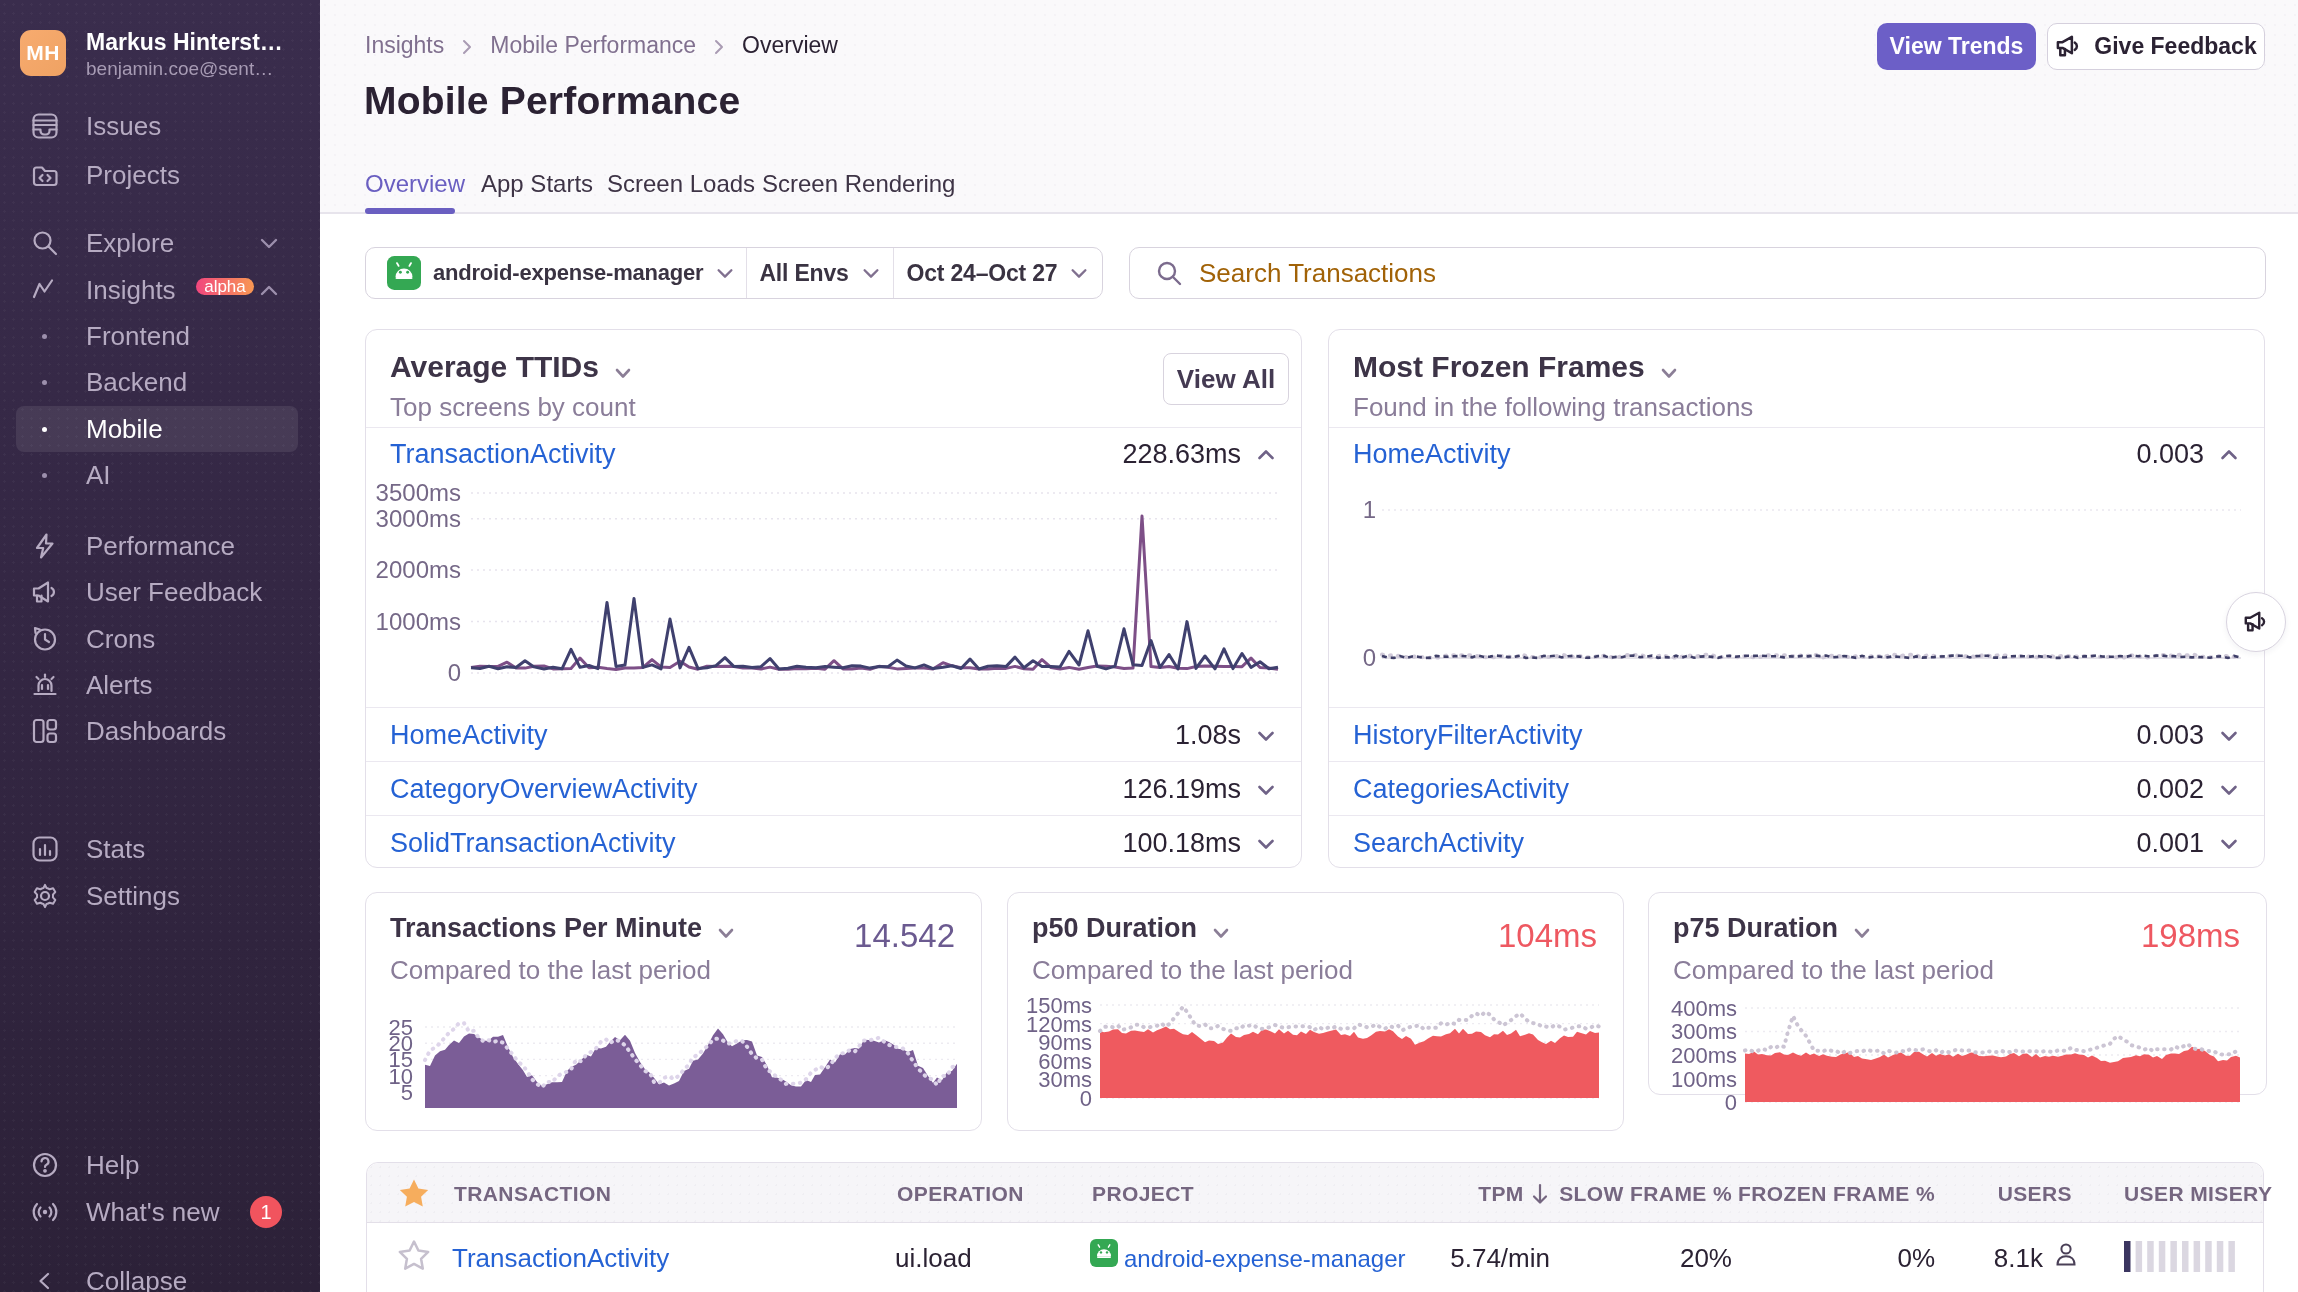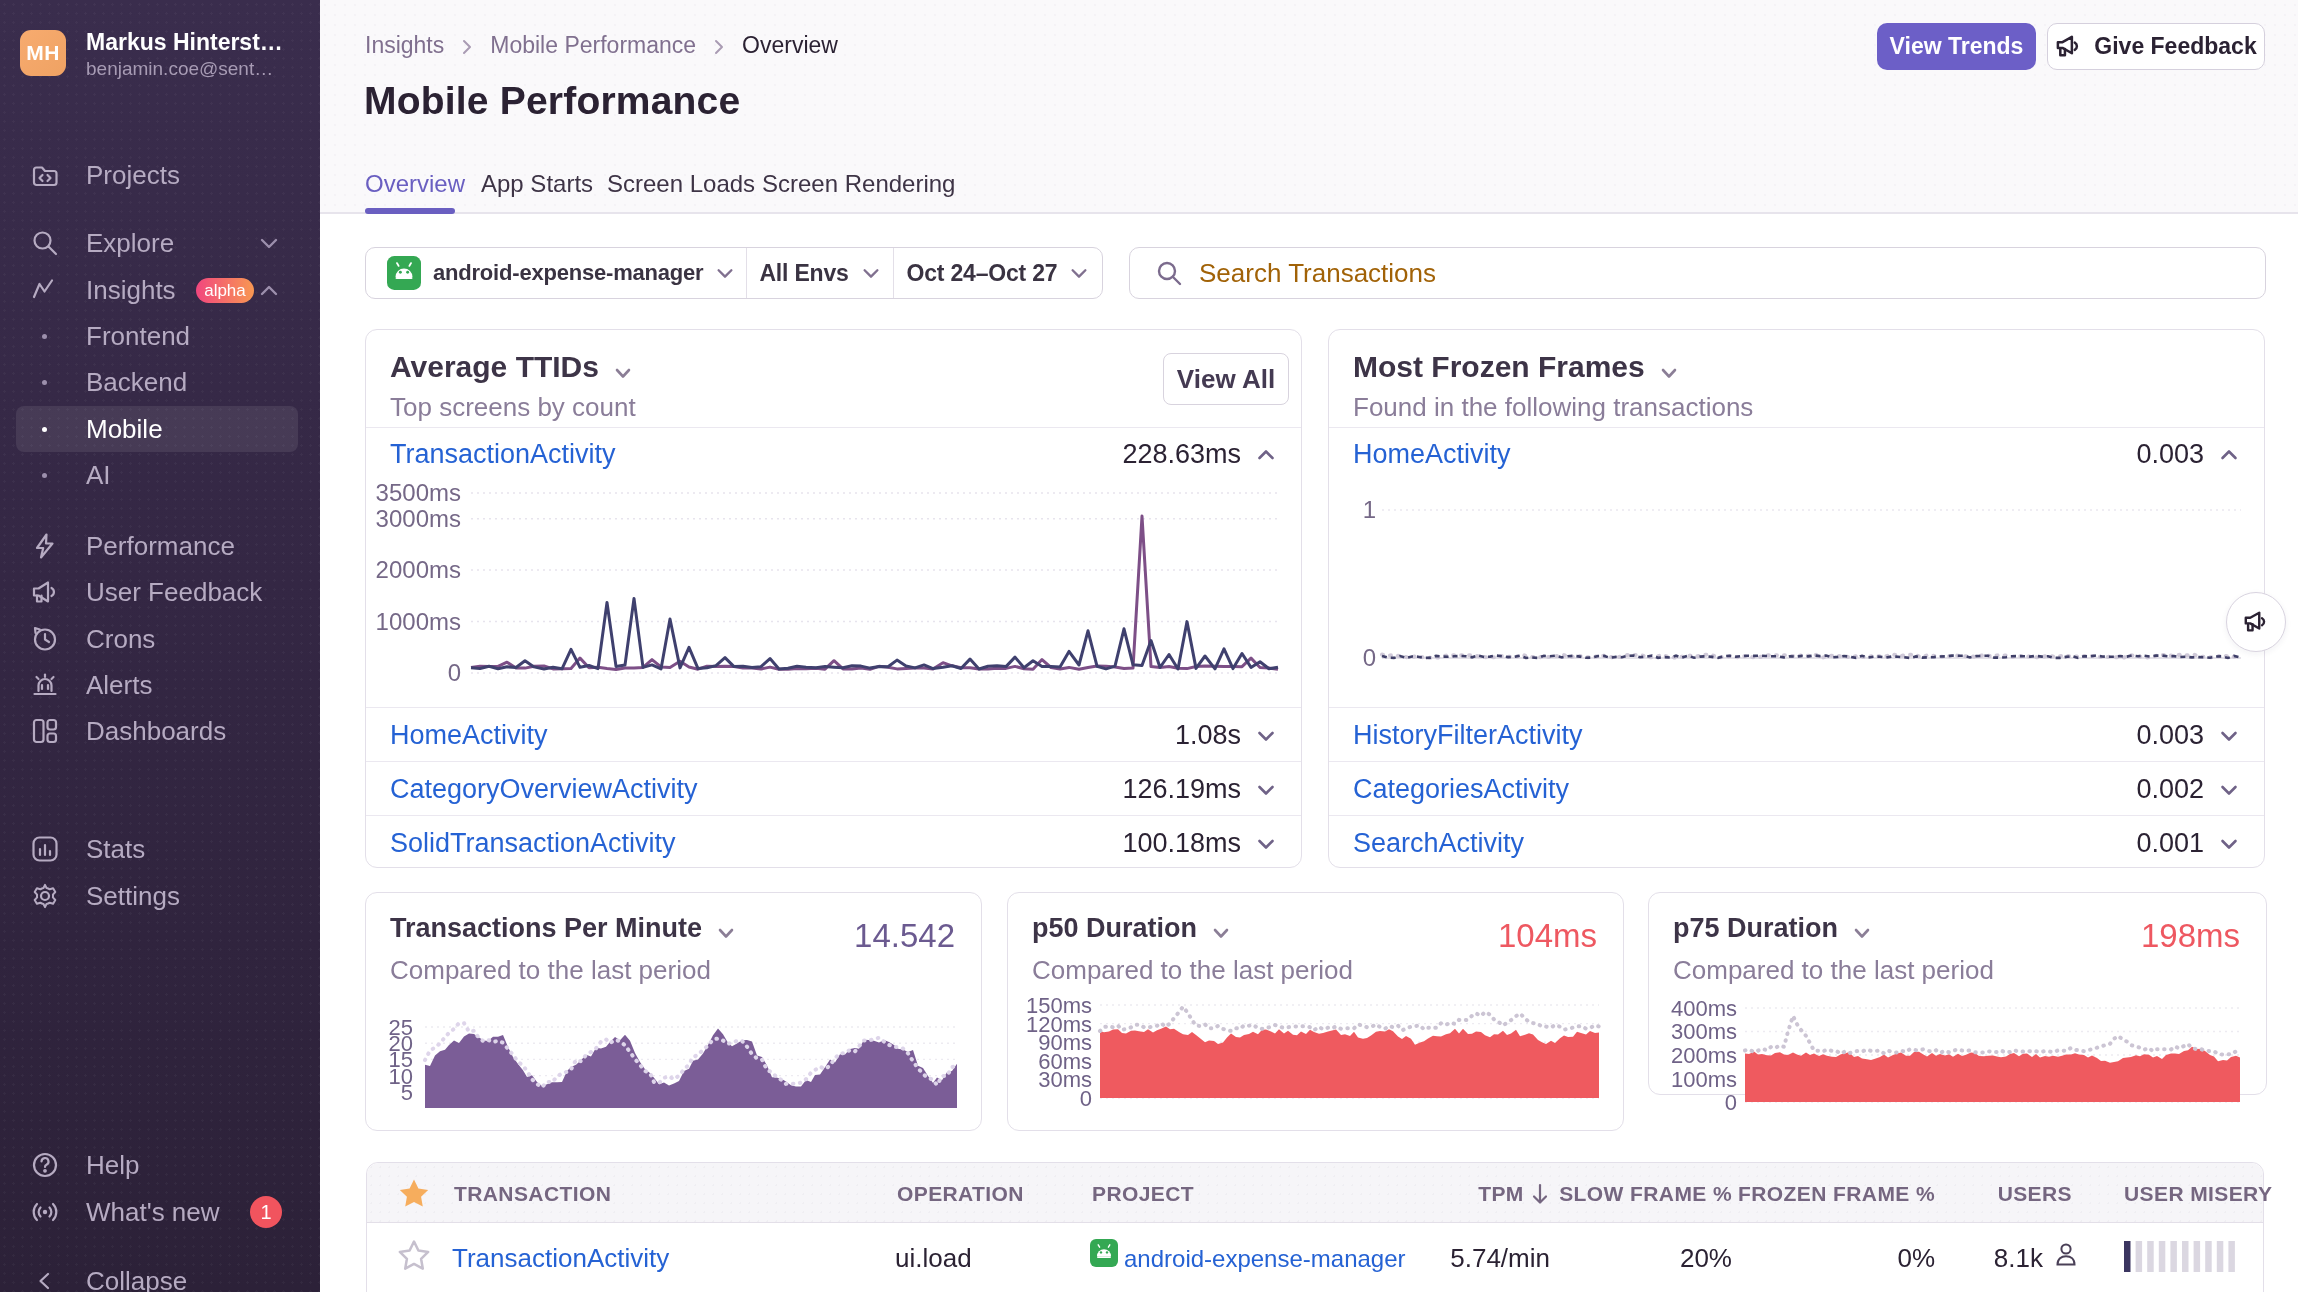--- a/index.html
+++ b/index.html
@@ -10,21 +10,21 @@
 background:linear-gradient(135deg,#f7ab6f,#efa263);color:#fff;font-size:21px;font-weight:bold;
 display:flex;align-items:center;justify-content:center;letter-spacing:.5px}
 #uname{position:absolute;left:86px;top:29px;width:220px;color:#fff;font-size:23px;font-weight:bold;white-space:nowrap}
 #umail{position:absolute;left:86px;top:58px;width:220px;color:#a79bb4;font-size:19px;white-space:nowrap}
 .nrow{position:absolute;left:0;width:320px;height:46px;display:flex;align-items:center;color:#b6abc2;font-size:26px}
 .nrow .ic{position:absolute;left:31px;width:28px;height:28px}
 .nrow .lb{position:absolute;left:86px;white-space:nowrap}
 .nrow .dot{position:absolute;left:42px;width:5px;height:5px;border-radius:50%;background:#9c8fac}
 .nrow .chev{position:absolute;left:258px;width:22px;height:22px}
 #selbox{position:absolute;left:16px;top:406px;width:282px;height:46px;border-radius:8px;background:rgba(255,255,255,0.085)}
-#alpha{position:absolute;left:196px;top:278px;width:58px;height:25px;border-radius:13px;
+#alpha{position:absolute;left:196px;top:278px;width:58px;height:17px;border-radius:13px;
 background:linear-gradient(90deg,#f1467e,#f8985290);background:linear-gradient(90deg,#f1467e,#f89852);
 color:#fff;font-size:17px;display:flex;align-items:center;justify-content:center}
 #wnbadge{position:absolute;left:250px;top:1196px;width:32px;height:32px;border-radius:50%;background:#f1545e;
 color:#fff;font-size:20px;display:flex;align-items:center;justify-content:center}
 
 #hdr{position:absolute;left:320px;top:0;width:1978px;height:214px;background:#faf9fb;
 background-image:radial-gradient(rgba(120,100,140,0.04) 1px,transparent 1px);background-size:10px 10px;border-bottom:2px solid #e7e4ec}
 #crumbs{position:absolute;left:45px;top:32px;display:flex;align-items:center;gap:15px;font-size:23px;color:#80708f}
 #crumbs .dk{color:#2b2233}
 #crumbs svg{margin-top:2px}
@@ -67,20 +67,29 @@
 display:flex;align-items:center;justify-content:center;box-shadow:0 2px 6px rgba(40,30,60,0.06)}
 </style></head>
 <body>
 
 <div id="side">
     <div class="tex"></div>
 <div id="ava">MH</div>
 <div id="uname">Markus Hinterst…</div>
 <div id="umail">benjamin.coe@sent…</div>
 <div id="selbox"></div>
+<div class="nrow" style="top:103px">
+      <svg class="ic" viewBox="0 0 28 28" fill="none" stroke="#b6abc2" stroke-width="2.2" stroke-linecap="round" stroke-linejoin="round">
+        <rect x="2.5" y="2.5" width="23" height="23" rx="5"></rect>
+        <line x1="2.5" y1="8.5" x2="25.5" y2="8.5"></line>
+        <line x1="2.5" y1="13" x2="25.5" y2="13"></line>
+        <path d="M2.5 17.5 h7 v1.5 a3.5 3.5 0 0 0 3.5 3.5 h2 a3.5 3.5 0 0 0 3.5 -3.5 v-1.5 h7"></path>
+      </svg>
+      <span class="lb" style="">Issues</span>
+    </div>
 <div class="nrow" style="top:152px">
       <svg class="ic" viewBox="0 0 28 28" fill="none" stroke="#b6abc2" stroke-width="2.2" stroke-linecap="round" stroke-linejoin="round">
         <path d="M3 9 a2.5 2.5 0 0 1 2.5 -2.5 h5.5 l3 3.5 h9 a2.5 2.5 0 0 1 2.5 2.5 v9 a2.5 2.5 0 0 1 -2.5 2.5 h-17.5 a2.5 2.5 0 0 1 -2.5 -2.5 z"></path>
         <path d="M11.5 14 l-3 3 l3 3"></path>
         <path d="M16.5 14 l3 3 l-3 3"></path>
       </svg>
       <span class="lb" style="">Projects</span>
     </div>
 <div class="nrow" style="top:220px">
       <svg class="ic" viewBox="0 0 28 28" fill="none" stroke="#b6abc2" stroke-width="2.2" stroke-linecap="round" stroke-linejoin="round">

